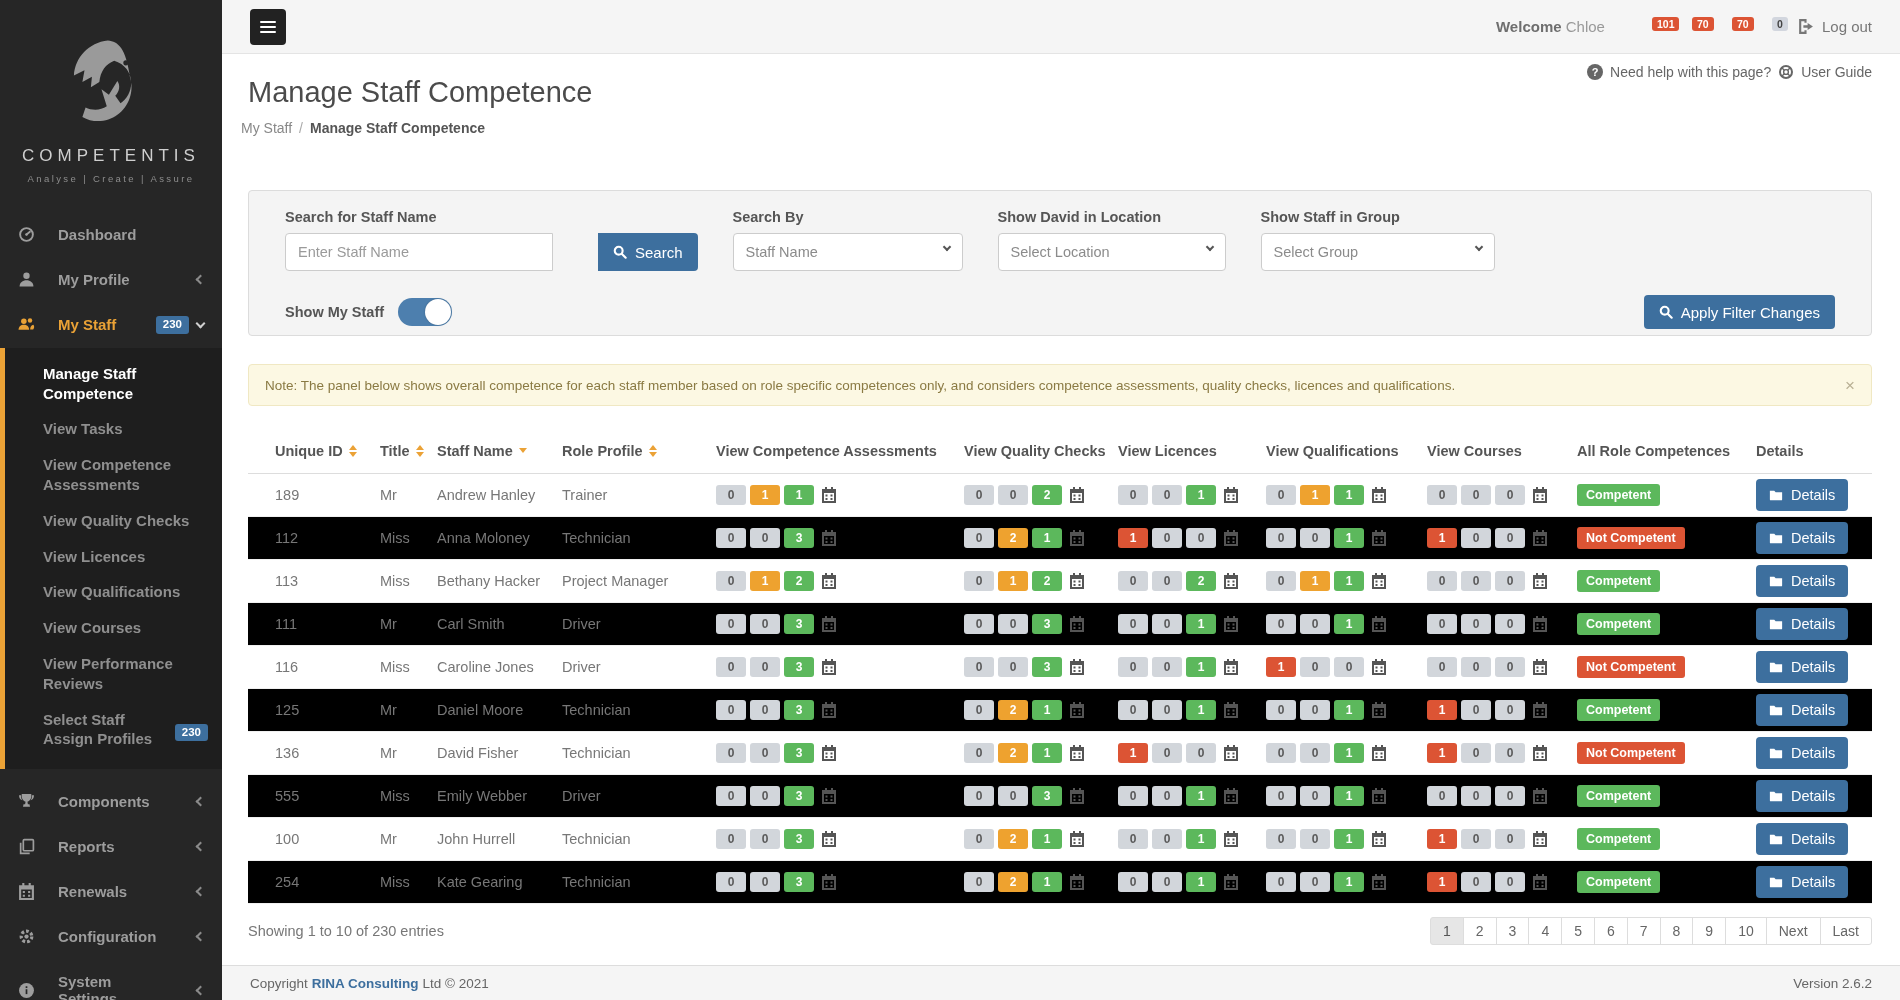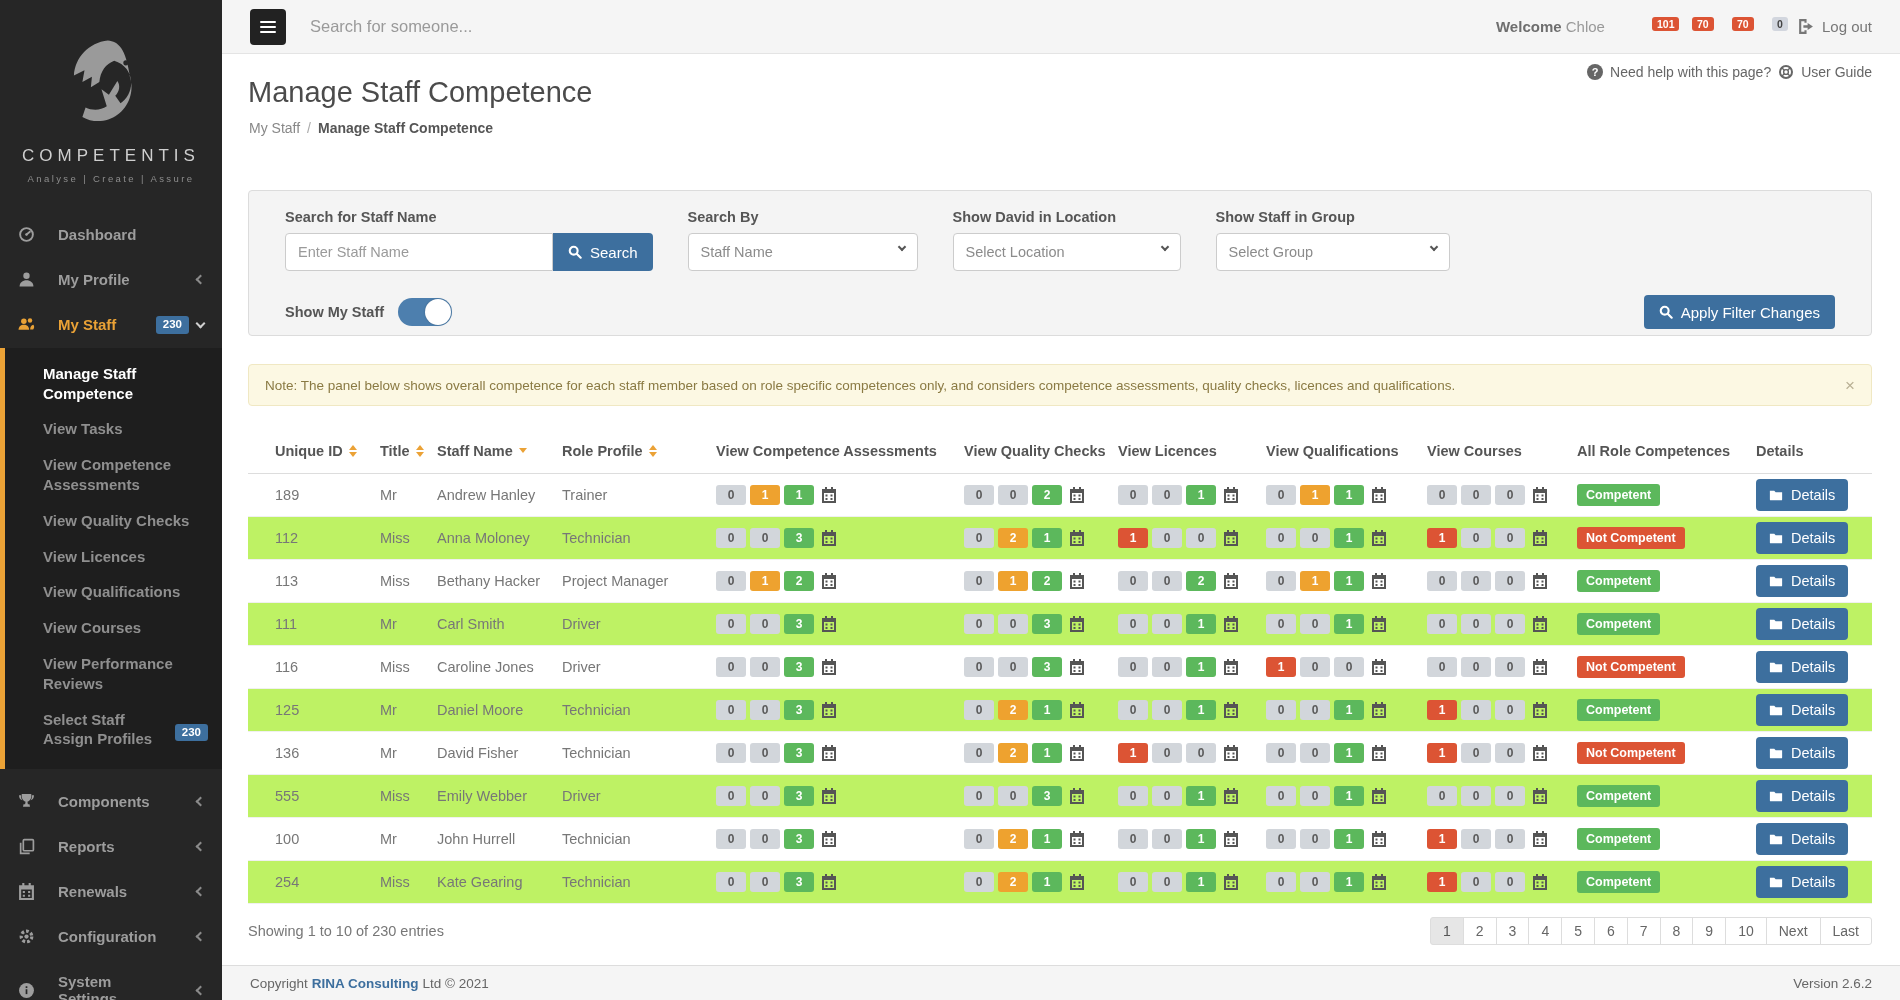--- a/index.html
+++ b/index.html
@@ -51,29 +51,29 @@
   .logout { display:flex; align-items:center; gap:8px; color:#777; font-size:15px; cursor:pointer; }
   .logout .ic { width:17px; height:17px; color:#777; }
 
   .helpline { position:absolute; right:28px; top:64px; display:flex; align-items:center; gap:7px; font-size:14px; color:#666; }
   .qmark { width:16px; height:16px; border-radius:50%; background:#666; color:#fff; display:inline-flex; align-items:center; justify-content:center; font-size:11px; font-weight:700; }
   .qmark::before { content:"?"; }
   .helpline .ic { width:16px; height:16px; color:#666; }
   .helpline span.lbl { cursor:pointer; }
 
   .page-title { position:absolute; left:26px; top:76px; font-size:29px; font-weight:400; color:#4b4b4b; }
-  .crumbs { position:absolute; left:27px; top:120px; font-size:14px; color:#888; }
+  .crumbs { position:absolute; left:19px; top:120px; font-size:14px; color:#888; }
   .crumbs .sep { margin:0 7px; color:#aaa; }
   .crumbs .cur { color:#555; font-weight:700; }
 
   
   .fpanel { position:absolute; left:26px; top:190px; width:1624px; height:146px; background:#f4f4f4; border:1px solid #dcdcdc; border-radius:4px; padding:18px 36px; }
   .frow1 { display:flex; gap:35px; }
   .fg label { display:block; font-size:14.5px; font-weight:700; color:#555; margin-bottom:8px; }
-  .ig { display:flex; }
+  .ig { display:flex;gap:45px; }
   .tin { height:38px; border:1px solid #ccc; border-radius:4px 0 0 4px; padding:0 12px; font-size:14.5px; color:#777; width:268px; background:#fff; outline:none; font-family:inherit; }
   .tin::placeholder { color:#9a9a9a; }
   .btn { display:inline-flex; align-items:center; gap:8px; background:#3d6f9e; color:#fff; border:none; font-size:15px; font-family:inherit; cursor:pointer; }
   .btn .ic { width:14px; height:14px; color:#fff; }
   .btn.search { height:38px; padding:0 15px; border-radius:0 4px 4px 0; }
   .selwrap { position:relative; }
   .selwrap select { appearance:none; -webkit-appearance:none; width:100%; height:38px; border:1px solid #ccc; border-radius:4px; background:#fff; color:#8b8b8b; font-size:14.5px; padding:0 26px 0 12px; font-family:inherit; outline:none; }
   .selwrap .chev { position:absolute; right:13px; top:14px; border-color:#555; width:6px; height:6px; pointer-events:none; }
   .w-sby { width:230px; } .w-loc { width:228px; } .w-dep { width:362px; } .w-grp { width:234px; }
   .frow2 { margin-top:24px; display:flex; align-items:center; }
@@ -84,21 +84,21 @@
 
   
   .note { position:absolute; left:26px; top:364px; width:1624px; height:42px; background:#fcf8e3; border:1px solid #f0e8c3; border-radius:4px; display:flex; align-items:center; padding:0 16px; font-size:13.5px; color:#8a7a43; }
   .note .close { margin-left:auto; color:#b8b094; font-size:17px; cursor:pointer; line-height:1; }
 
   
   .tblock { position:absolute; left:26px; top:428px; width:1624px; }
   .thead { display:flex; align-items:center; height:46px; border-bottom:1px solid #ddd; padding-left:27px; }
   .th { font-size:14.5px; font-weight:700; color:#555; white-space:nowrap; display:flex; align-items:center; }
   .tr { display:flex; align-items:center; height:43px; border-bottom:1px solid #f0f0f0; padding-left:27px; font-size:14.5px; color:#777; }
-  .tr.alt { background:#bef264; }
+  .tr.alt { background:#000000; }
   .c-uid{width:105px;} .c-title{width:57px;} .c-name{width:125px;} .c-role{width:154px;}
   .c-ca{width:248px;} .c-qc{width:154px;} .c-lic{width:148px;} .c-qual{width:161px;}
   .c-course{width:150px;} .c-status{width:179px;} .c-det{width:116px;}
   .sorts { display:inline-flex; flex-direction:column; margin-left:6px; }
   .tri-up { width:0; height:0; border-left:4px solid transparent; border-right:4px solid transparent; border-bottom:5px solid #eba236; margin-bottom:2px; }
   .tri-down { width:0; height:0; border-left:4px solid transparent; border-right:4px solid transparent; border-top:5px solid #eba236; }
   .bgroup { display:flex; align-items:center; }
   .cbadge { min-width:30px; padding:3px 4px; text-align:center; border-radius:3px; font-size:12px; font-weight:700; margin-right:4px; cursor:pointer; }
   .b-gray { background:#d2d6db; color:#5a5a5a; }
   .b-orange { background:#eea22f; color:#fff; }
@@ -260,21 +260,20 @@
 </div>
 
 <div class="main">
 
   <div class="topbar">
     <button class="burger">
       <span></span>
         <span></span>
         <span></span>
     </button>
-    <input class="top-search" placeholder="Search for someone..." style="">
     <div class="top-right">
       <span class="welcome"><b>Welcome</b> <span>Chloe</span></span>
       <span class="notif-group">
         <span class="notif">
           <span class="ic">
             <svg viewBox="0 0 16 16" fill="currentColor">
                 <path d="M3.5 1h9v2c0 2.6-1.6 4.7-3.6 5.3l.4 2.2h1.5l.5 2.5h-6.6l.5-2.5h1.5l.4-2.2C5.1 7.7 3.5 5.6 3.5 3z"></path>
                 <path d="M1 2.2h2v1.5c0 1.4.5 2.6 1.4 3.4C2.1 6.7 1 4.7 1 2.7zM15 2.2h-2v1.5c0 1.4-.5 2.6-1.4 3.4 2.3-.4 3.4-2.4 3.4-4.4z"></path>
               </svg>
           </span>

